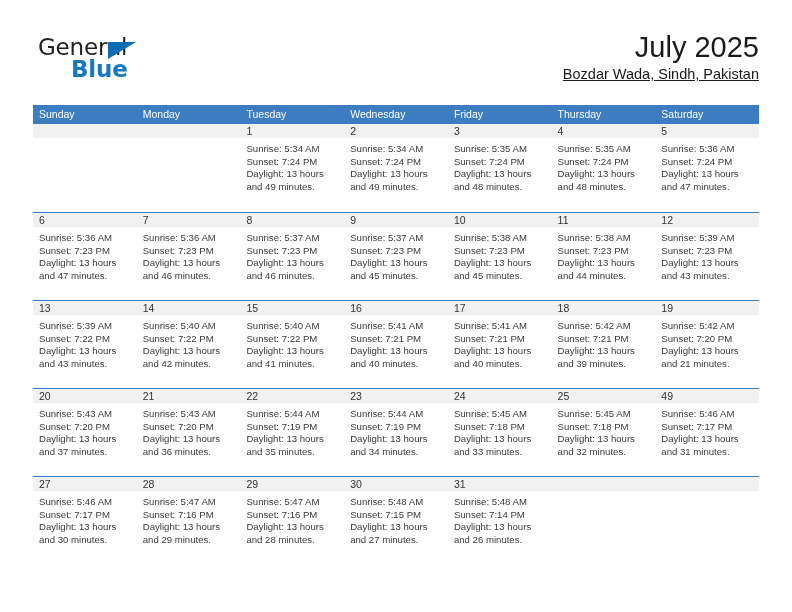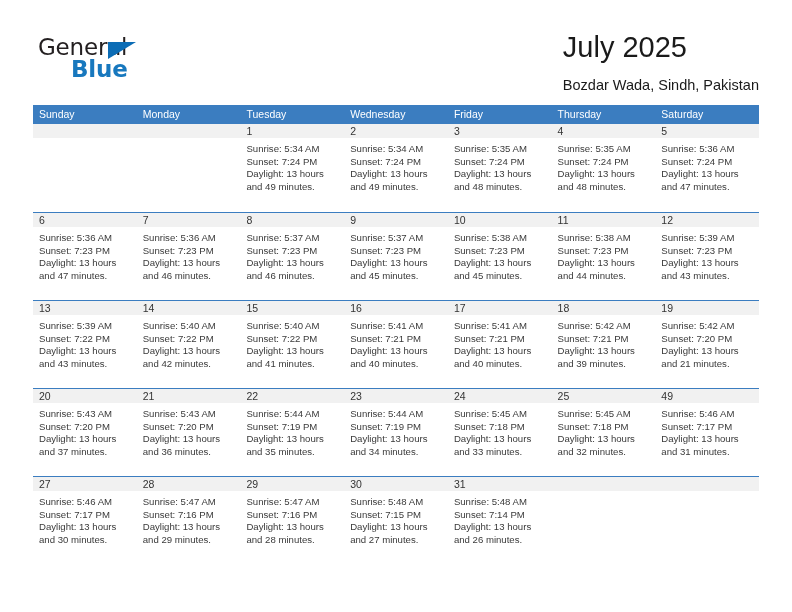--- a/index.html
+++ b/index.html
@@ -67,35 +67,36 @@
     color: #1878be;
     font-family: "DejaVu Sans", sans-serif;
     font-weight: 700;
     line-height: 26px;
   }
 
   .title-block {
     position: absolute;
     right: 0;
     top: 0;
-    text-align: left;
+    text-align: right;
   }
   .cal-title {
     font-size: 29px;
     color: #1a1a1a;
     font-weight: 400;
     line-height: 34px;
     letter-spacing: 0px;
   }
   .cal-subtitle {
-    margin-top: 12px;
+    margin-top: 1px;
     font-size: 14.5px;
     color: #1a1a1a;
     font-weight: 400;
     line-height: 18px;
+    text-decoration: underline;
   }
 
   
   .calendar {
     position: absolute;
     left: 33px;
     top: 105px;
     width: 726px;
   }
 

